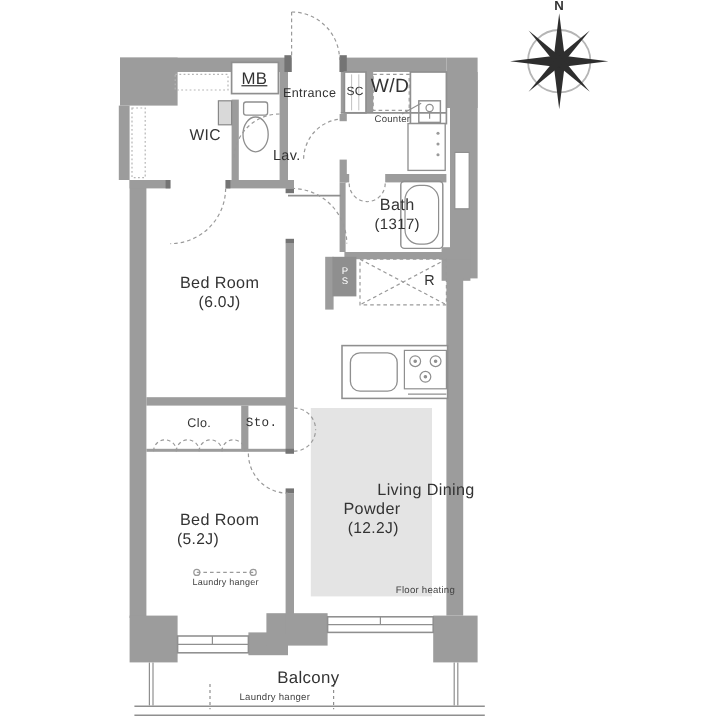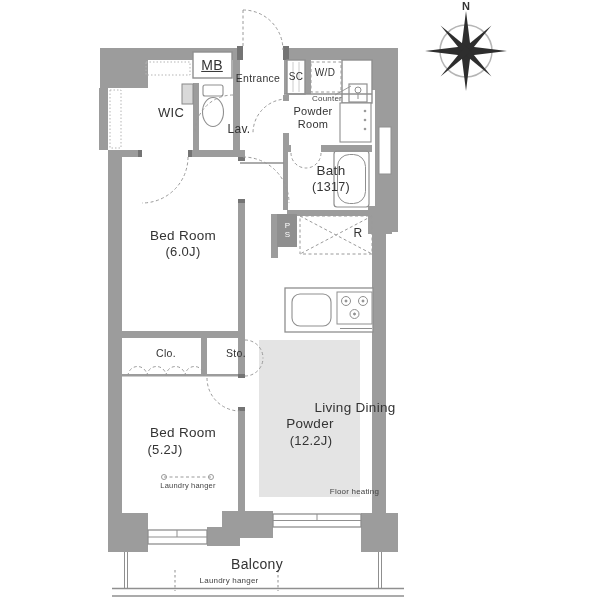--- a/index.html
+++ b/index.html
@@ -209,42 +209,41 @@
 </svg>
 
 <div class="lbl" style="left:466px;top:6px;font-size:11px;font-weight:600;">N</div>
 
 <div class="lbl" style="left:212px;top:65px;font-size:14px;text-decoration:underline;">MB</div>
 
 <div class="lbl" style="left:258px;top:78px;font-size:10.5px;">Entrance</div>
 
 <div class="lbl" style="left:296px;top:77px;font-size:10px;">SC</div>
 
-<div class="lbl" style="left:325px;top:73px;font-size:10px;">W/D</div>
+<div class="lbl" style="left:325px;top:73px;font-size:16px;">W/D</div>
 
 <div class="lbl small" style="left:327px;top:99px;font-size:8px;">Counter</div>
 
-<div class="lbl wrap" style="left:313px;top:118px;font-size:11px;">Powder Room</div>
 
 <div class="lbl" style="left:217px;top:130px;font-size:12px;margin-left:22px;">Lav.</div>
 
 <div class="lbl" style="left:171px;top:113px;font-size:13px;text-align:center;">WIC</div>
 
 <div class="lbl" style="left:331px;top:171px;font-size:13.5px;">Bath</div>
 <div class="lbl" style="left:331px;top:187px;font-size:12.5px;">(1317)</div>
 
 <div class="lbl" style="left:183px;top:236px;font-size:13.5px;">Bed Room</div>
 <div class="lbl" style="left:183px;top:252px;font-size:13px;">(6.0J)</div>
 
 <div class="lbl" style="left:358px;top:234px;font-size:12px;">R</div>
 
 <div class="lbl vert" style="left:287px;top:230px;font-size:8px;">PS</div>
 
 <div class="lbl" style="left:166px;top:353px;font-size:10.5px;">Clo.</div>
-<div class="lbl" style="left:236px;top:353px;font-size:10.5px;">Sto.</div>
+<div class="lbl" style="left:218px;top:353px;font-size:10.5px;font-family:Liberation Mono, monospace;">Sto.</div>
 
 <div class="lbl" style="left:183px;top:433px;font-size:13.5px;">Bed Room</div>
 <div class="lbl" style="left:165px;top:450px;font-size:13px;">(5.2J)</div>
 
 <div class="lbl small" style="left:188px;top:486px;font-size:7.5px;">Laundry hanger</div>
 
 <div class="lbl" style="left:311px;top:408px;font-size:13.5px;margin-left:44px;">Living Dining</div>
 <div class="lbl" style="left:310px;top:424px;font-size:13.5px;">Powder</div>
 <div class="lbl" style="left:311px;top:441px;font-size:13px;">(12.2J)</div>
 

